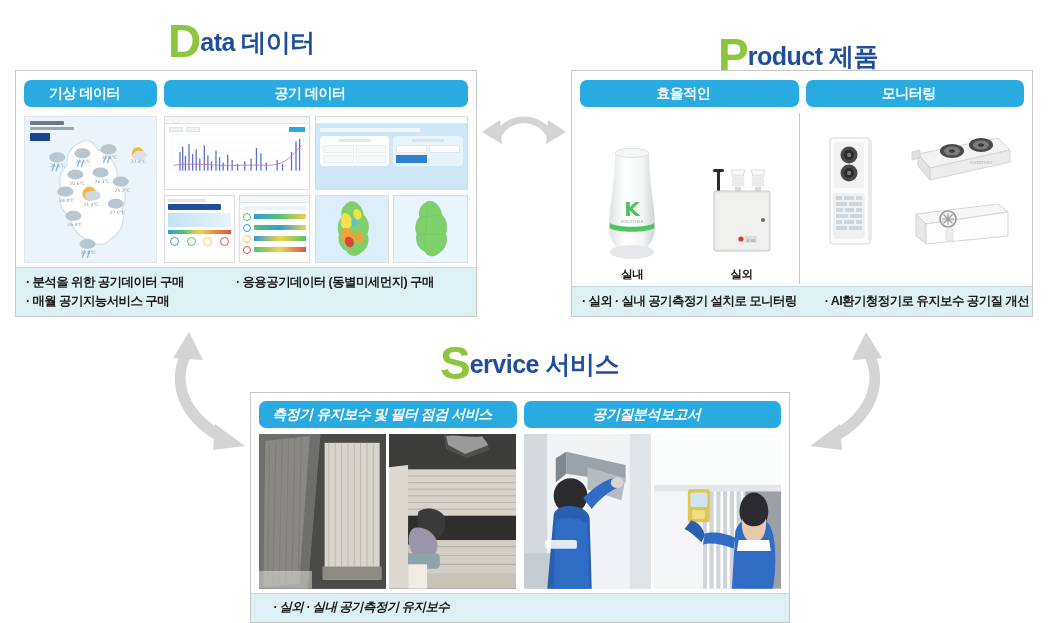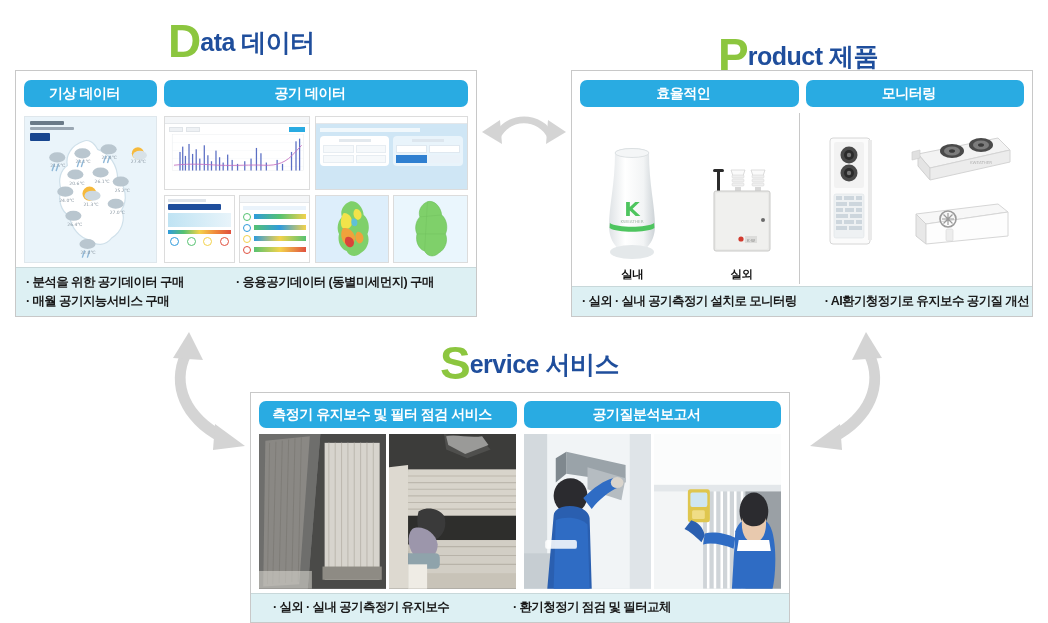--- a/index.html
+++ b/index.html
@@ -26,21 +26,21 @@
 
   
   .panel {
     position: absolute;
     border: 1px solid #c8c8c8;
     background: #ffffff;
     display: flex; flex-direction: column;
   }
   #panel-data    { left: 15px;  top: 70px;  width: 462px; height: 247px; }
   #panel-product { left: 571px; top: 70px;  width: 462px; height: 247px; }
-  #panel-service { left: 250px; top: 392px; width: 540px; height: 231px; }
+  #panel-service { left: 250px; top: 392px; width: 540px; height: 231px; font-style: italic; }
 
   .panel-body { flex: 1; display: flex; background: #ffffff; padding: 9px 8px 4px 8px; gap: 7px; min-height: 0; }
   .panel-footer {
     background: #ddf0f3; border-top: 1px solid #c8d8da;
     padding: 7px 10px 8px 10px; display: flex;
   }
 
   
   .hdr-row { display: flex; gap: 7px; padding: 9px 8px 0 8px; }
   .chip {
@@ -580,23 +580,20 @@
             <path d="M60 90 C70 88 86 90 96 94 L94 104 C82 100 68 98 58 100 Z" fill="#2f6cc4"></path>
           </svg>
         </div>
       </div>
     </div>
 
     <div class="panel-footer" style="padding:6px 10px 8px 22px;">
       <div class="bullets" style="min-width:240px;">
         <div class="bullet">· 실외 · 실내 공기측정기 유지보수</div>
       </div>
-      <div class="bullets">
-        <div class="bullet">· 환기청정기 점검 및 필터교체</div>
-      </div>
     </div>
   </div>
 
   <svg class="arrow" id="arrow-top" viewBox="0 0 92 60">
     <path d="M16 44 C26 18 66 18 76 44 L70 47 C61 26 31 26 22 47 Z" fill="#d4d4d4"></path>
     <path d="M24 52 L4 40 L22 28 Z" fill="#d4d4d4"></path>
     <path d="M68 52 L88 40 L70 28 Z" fill="#d4d4d4"></path>
   </svg>
 
   <svg class="arrow" id="arrow-left" viewBox="0 0 100 130">

